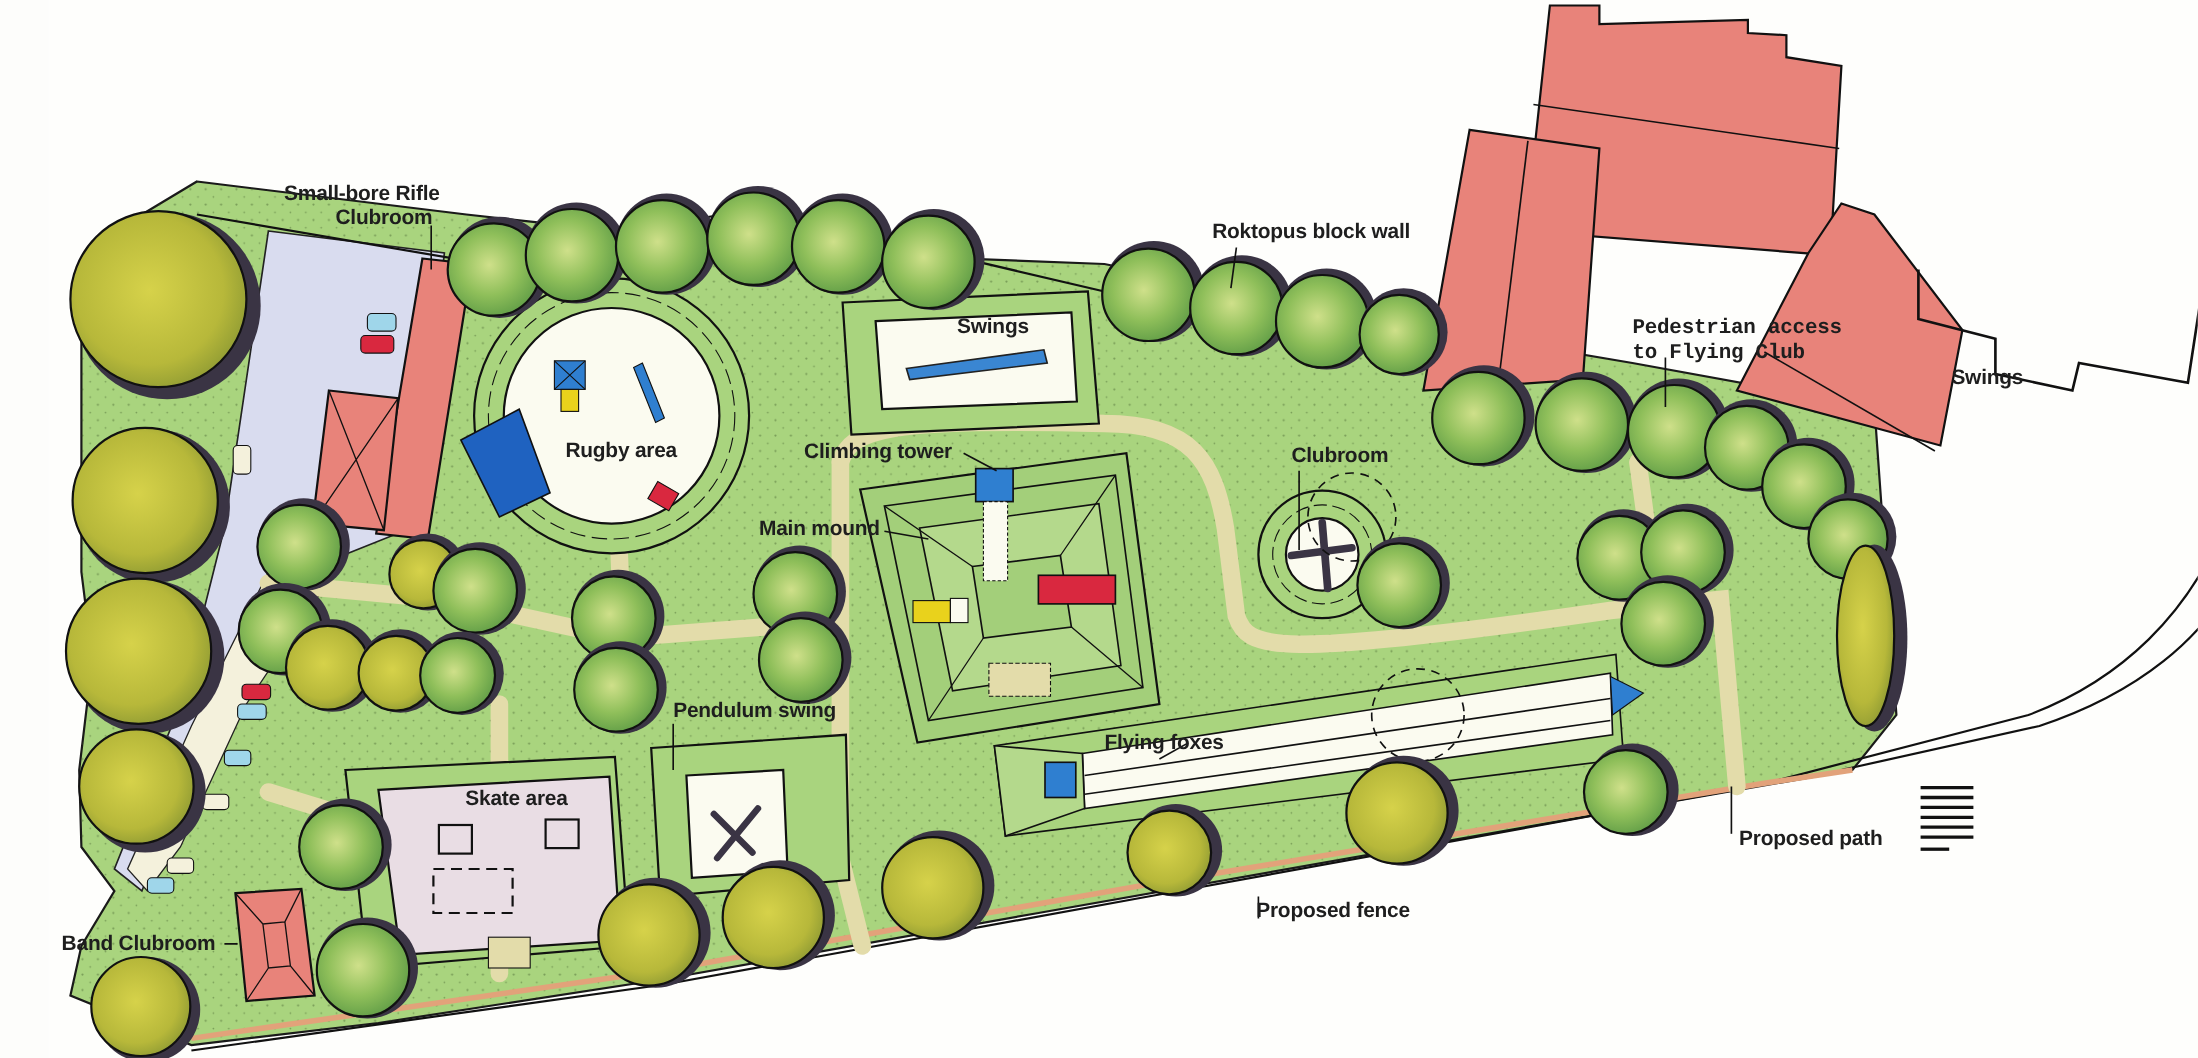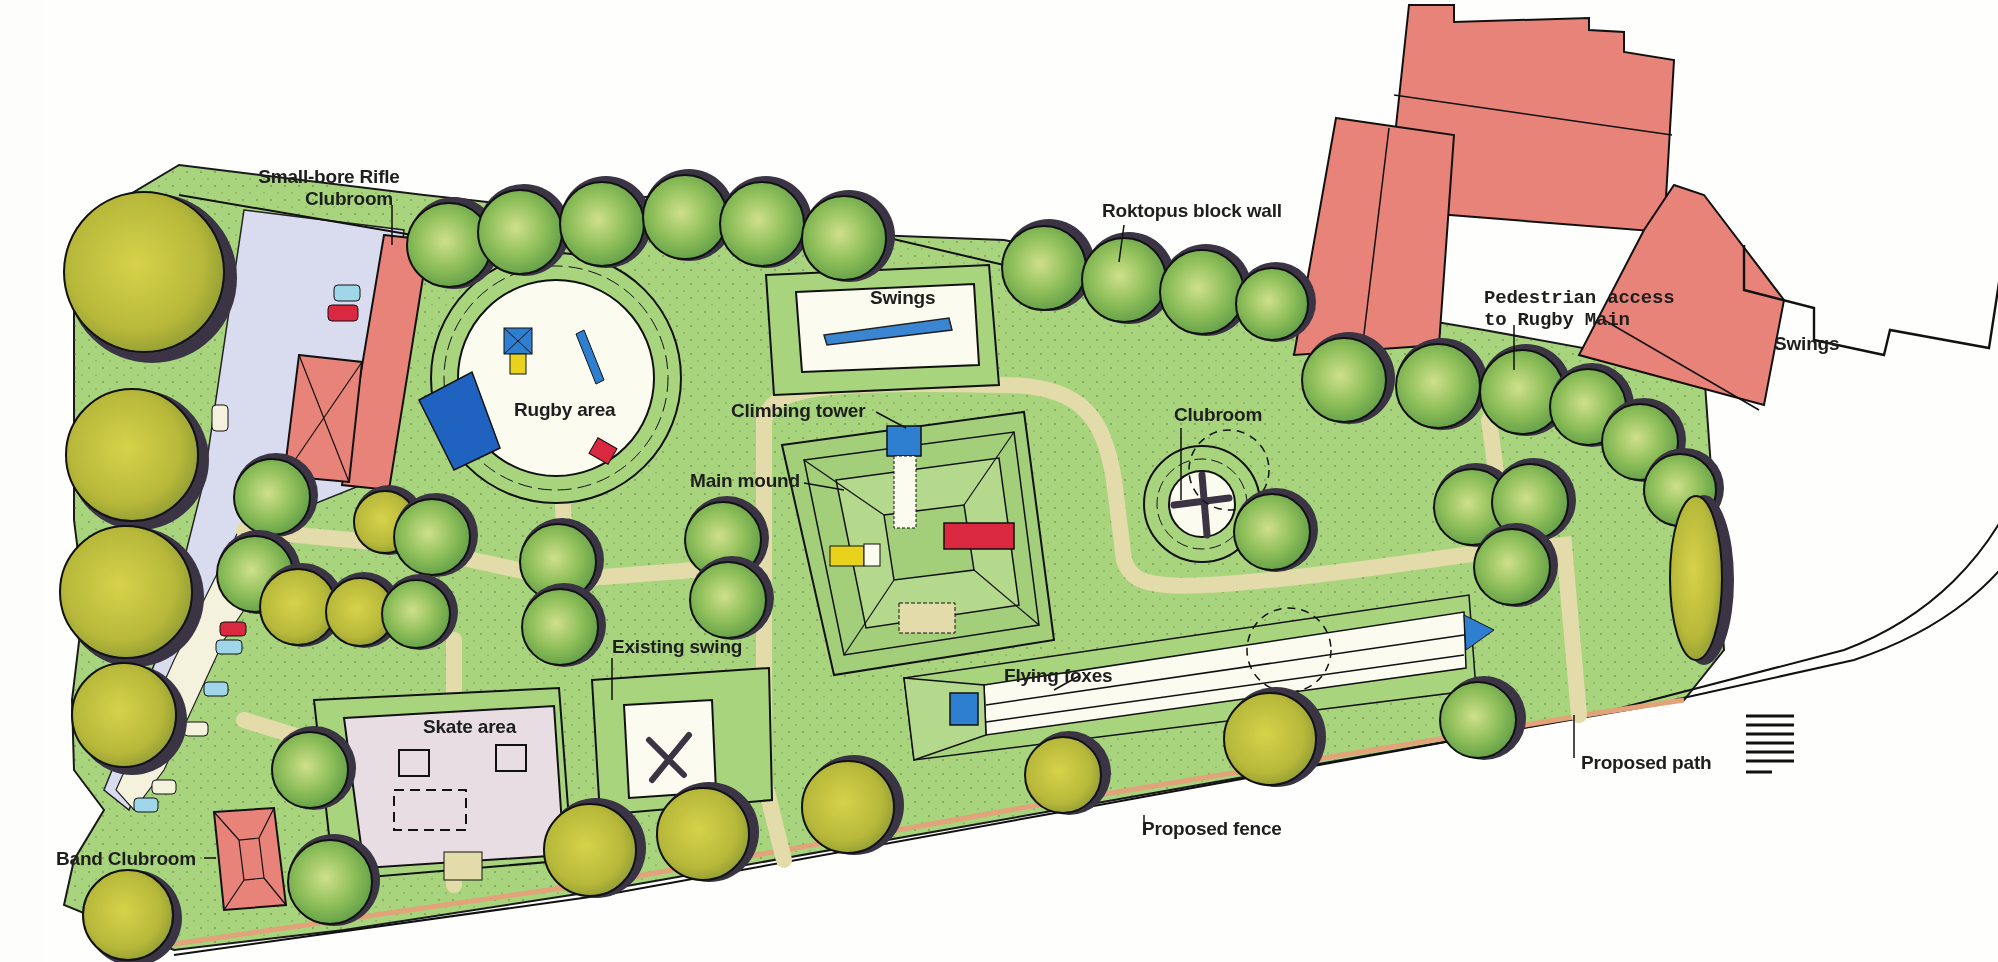--- a/index.html
+++ b/index.html
@@ -306,22 +306,22 @@
   <div style="padding-left:40px">Clubroom</div>
 </div>
 <div class="lbl" style="left:1058px;top:200px;">Roktopus block wall</div>
 <div class="lbl" style="left:826px;top:287px;">Swings</div>
 <div class="lbl" style="left:470px;top:399px;">Rugby area</div>
 <div class="lbl" style="left:687px;top:400px;">Climbing tower</div>
 <div class="lbl" style="left:646px;top:470px;">Main mound</div>
 <div class="lbl" style="left:1130px;top:404px;">Clubroom</div>
 <div class="lbl" style="left:1440px;top:287px;font-family:Liberation Mono, monospace;">
   <div>Pedestrian access</div>
-  <div>to Rugby Main</div>
+  <div>to Flying Club</div>
 </div>
 <div class="lbl" style="left:1730px;top:333px;">Swings</div>
-<div class="lbl" style="left:568px;top:636px;">Existing swing</div>
+<div class="lbl" style="left:568px;top:636px;">Pendulum swing</div>
 <div class="lbl" style="left:379px;top:716px;">Skate area</div>
 <div class="lbl" style="left:960px;top:665px;">Flying foxes</div>
 <div class="lbl" style="left:12px;top:848px;">Band Clubroom</div>
 <div class="lbl" style="left:1098px;top:818px;text-align:right;">Proposed fence</div>
 <div class="lbl" style="left:1537px;top:752px;">Proposed path</div>
 </div>
 
 </body></html>

